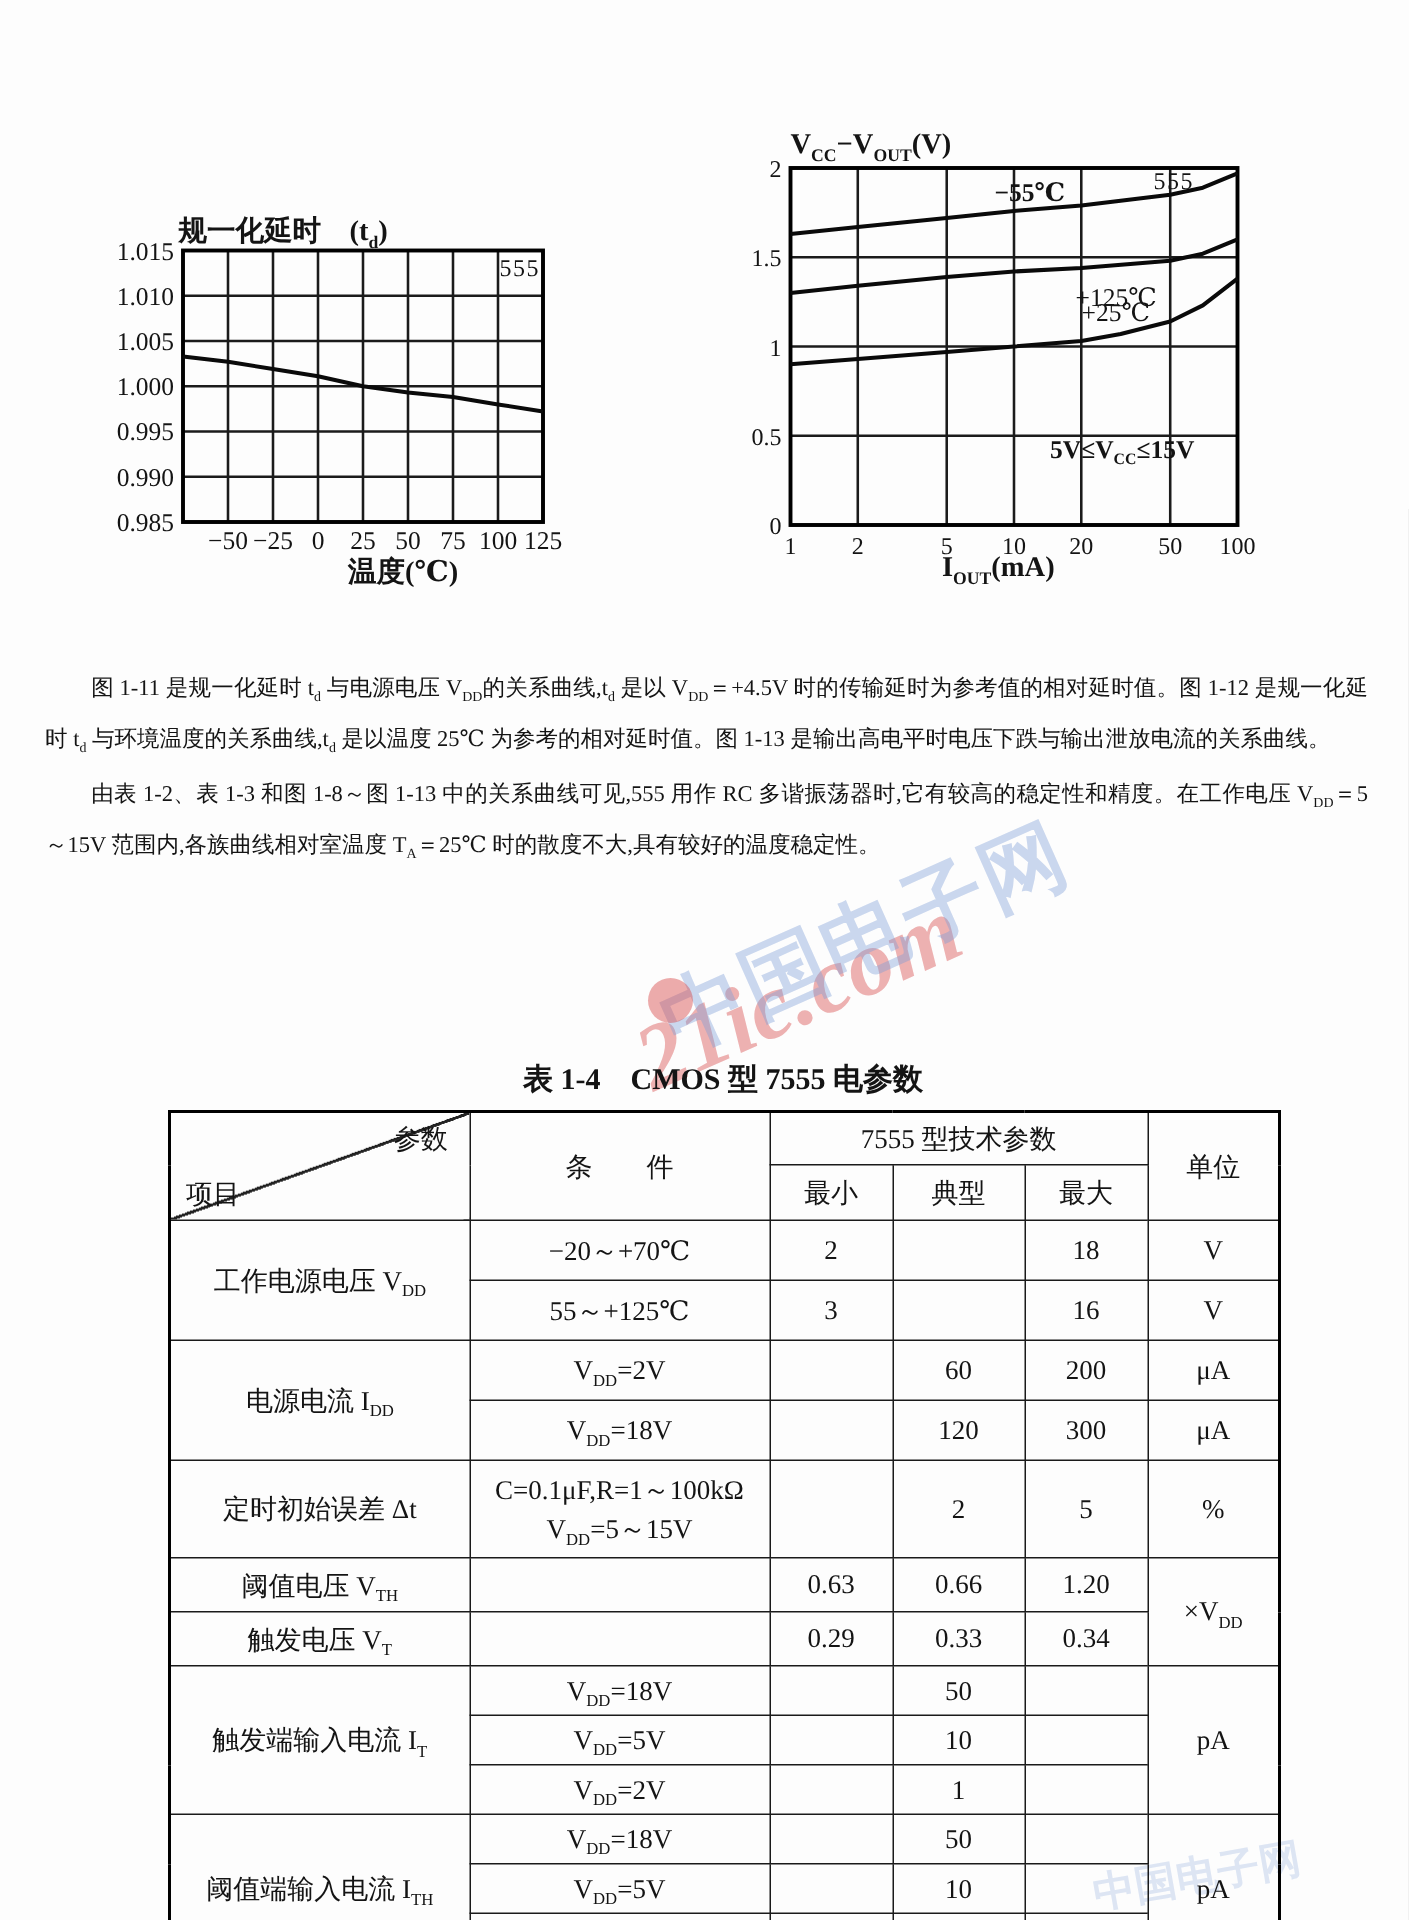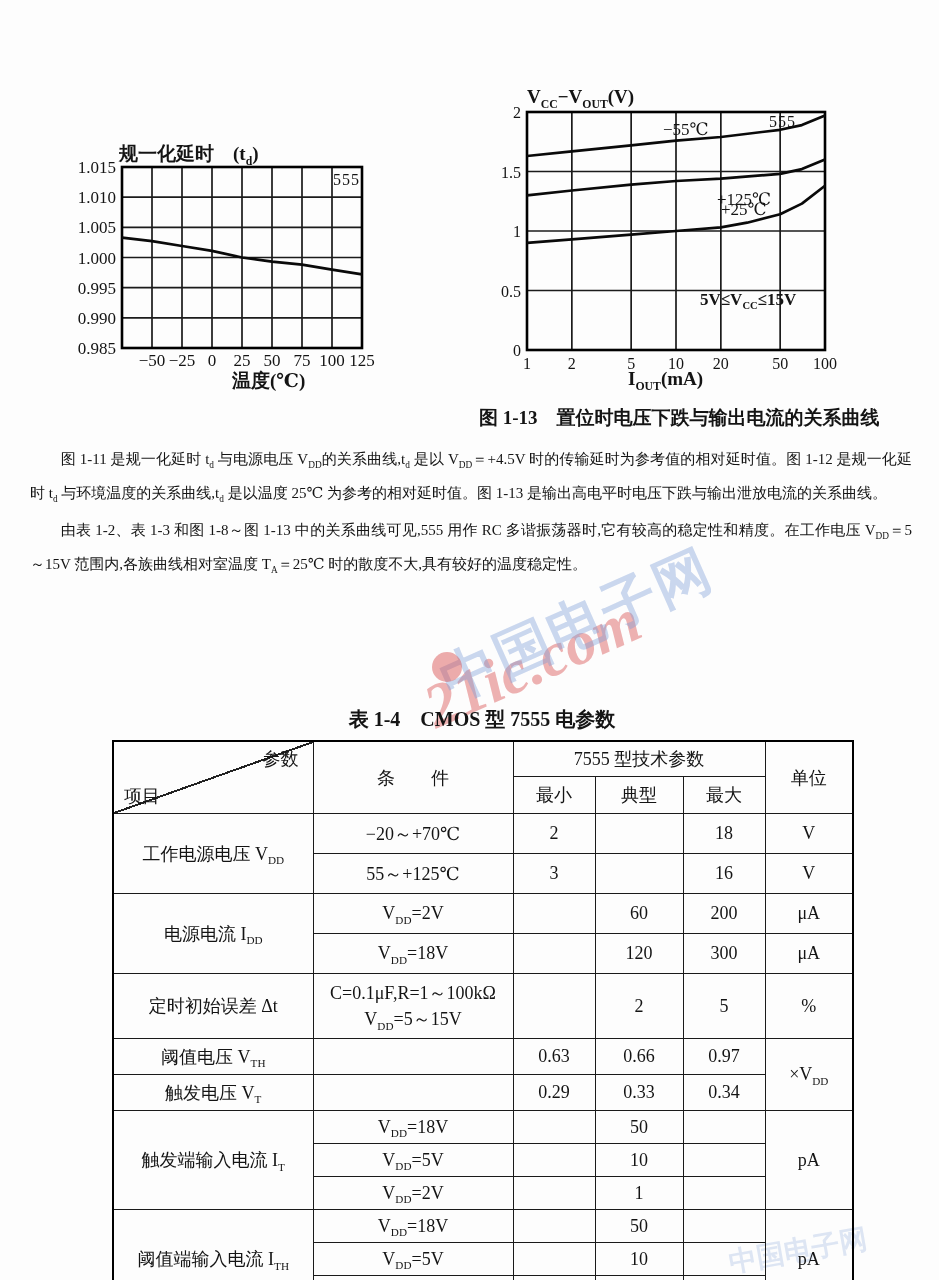--- a/index.html
+++ b/index.html
@@ -111,27 +111,26 @@
       <line x1="32" y1="185.5" x2="330" y2="185.5" stroke="#1b1b1b" stroke-width="1.7"></line>
       <text x="26" y="191.5" text-anchor="end" font-size="16">0.5</text>
       <line x1="32" y1="245" x2="330" y2="245" stroke="#1b1b1b" stroke-width="1.7"></line>
       <text x="26" y="251" text-anchor="end" font-size="16">0</text>
       <rect x="32" y="7" width="298" height="238" fill="none" stroke="#000" stroke-width="2.6"></rect>
       <polyline points="32.0,51.0 76.9,46.3 136.1,40.3 181.0,35.6 225.9,32.0 285.1,24.8 306.9,20.1 330.0,10.6" fill="none" stroke="#0a0a0a" stroke-width="2.7" stroke-linejoin="round"></polyline>
       <polyline points="32.0,90.3 76.9,85.5 136.1,79.6 181.0,76.0 225.9,73.6 285.1,68.9 306.9,64.1 330.0,54.6" fill="none" stroke="#0a0a0a" stroke-width="2.7" stroke-linejoin="round"></polyline>
       <polyline points="32.0,137.9 76.9,134.3 136.1,129.6 181.0,126.0 225.9,122.4 252.1,117.7 285.1,109.3 306.9,98.6 330.0,80.8" fill="none" stroke="#0a0a0a" stroke-width="2.7" stroke-linejoin="round"></polyline>
     </svg>
   <span class="abs corner-label" style="left:769px;top:113px;">555</span>
-  <span class="abs curve-label" style="left:663px;top:119px;">−55℃</span>
+  <span class="abs curve-label" style="left:663px;top:119px;font-weight:bold;">−55℃</span>
   <span class="abs curve-label" style="left:721px;top:151px;margin-top:48px;">+25℃</span>
   <span class="abs curve-label" style="left:717px;top:189px;">+125℃</span>
   <span class="abs annot" style="left:700px;top:290px;">5V≤V<sub>CC</sub>≤15V</span>
   <span class="abs axis-title" style="left:628px;top:368px;">I<sub>OUT</sub>(mA)</span>
 
-  <span class="abs caption" style="left:479px;top:405px;">图 1-13　置位时电压下跌与输出电流的关系曲线</span>
 
   <div class="abs paragraphs">
     <p>图 1-11 是规一化延时 t<sub>d</sub> 与电源电压 V<sub>DD</sub>的关系曲线,t<sub>d</sub> 是以 V<sub>DD</sub>＝+4.5V 时的传输延时为参考值的相对延时值。图 1-12 是规一化延时 t<sub>d</sub> 与环境温度的关系曲线,t<sub>d</sub> 是以温度 25℃ 为参考的相对延时值。图 1-13 是输出高电平时电压下跌与输出泄放电流的关系曲线。</p>
     <p>由表 1-2、表 1-3 和图 1-8～图 1-13 中的关系曲线可见,555 用作 RC 多谐振荡器时,它有较高的稳定性和精度。在工作电压 V<sub>DD</sub>＝5～15V 范围内,各族曲线相对室温度 T<sub>A</sub>＝25℃ 时的散度不大,具有较好的温度稳定性。</p>
   </div>
 
   <span class="abs wm wm-en">21ic.com</span>
   <span class="abs wm wm-cn">中国电子网</span>
   <span class="abs wm-dot"></span>
   <span class="abs wm wm-corner">中国电子网</span>
@@ -205,21 +204,21 @@
       <td>2</td>
       <td>5</td>
       <td>%</td>
     </tr>
 
     <tr class="r33">
       <td class="lbl">阈值电压 V<sub>TH</sub></td>
       <td></td>
       <td>0.63</td>
       <td>0.66</td>
-      <td>0.97</td>
+      <td>1.20</td>
       <td rowspan="2">×V<sub>DD</sub></td>
     </tr>
     <tr class="r33">
       <td class="lbl">触发电压 V<sub>T</sub></td>
       <td></td>
       <td>0.29</td>
       <td>0.33</td>
       <td>0.34</td>
     </tr>
 

